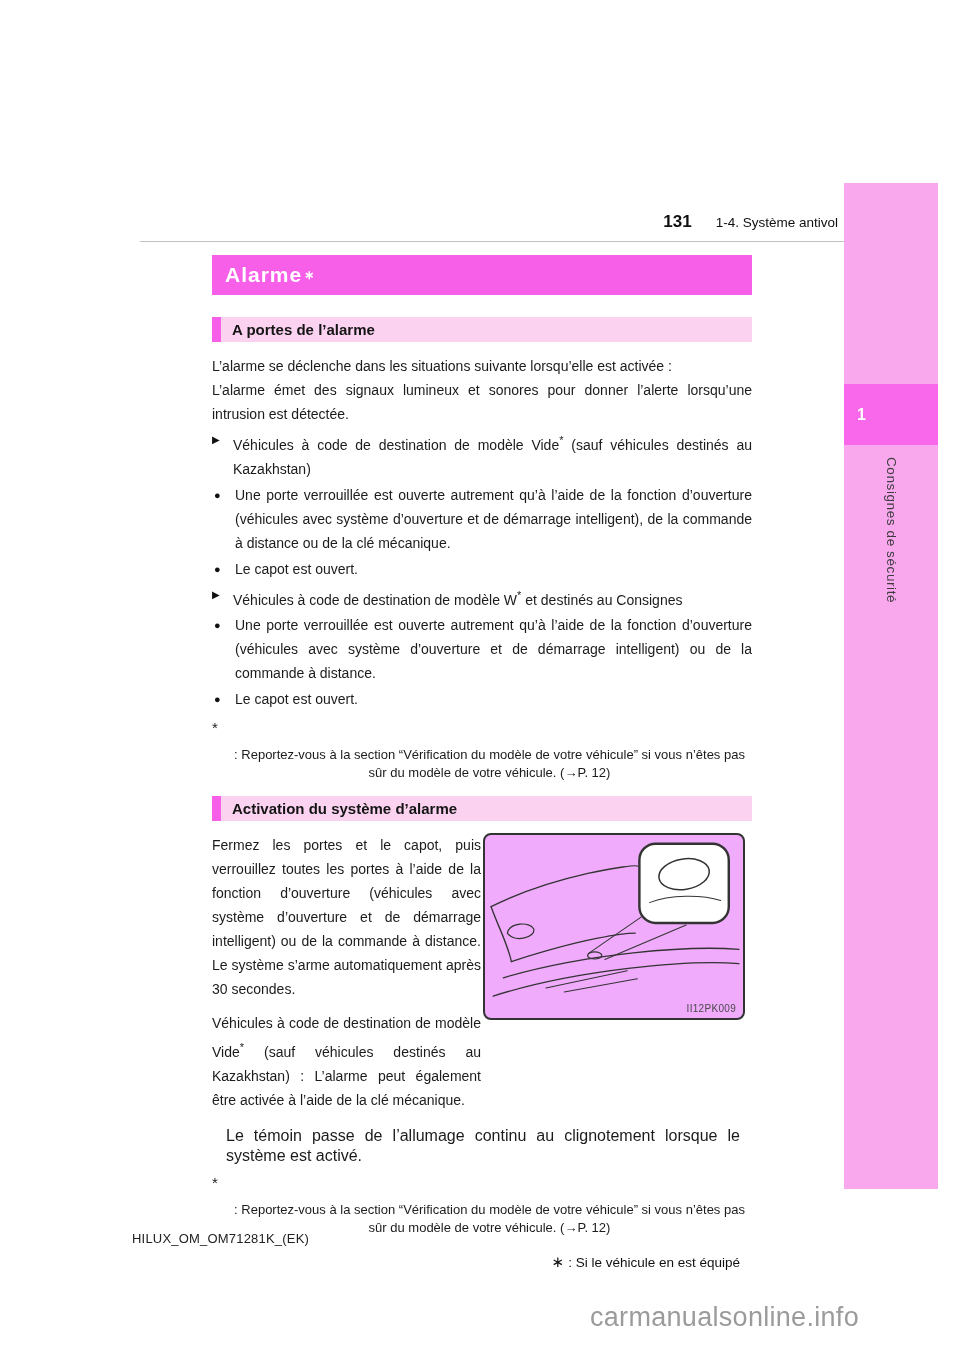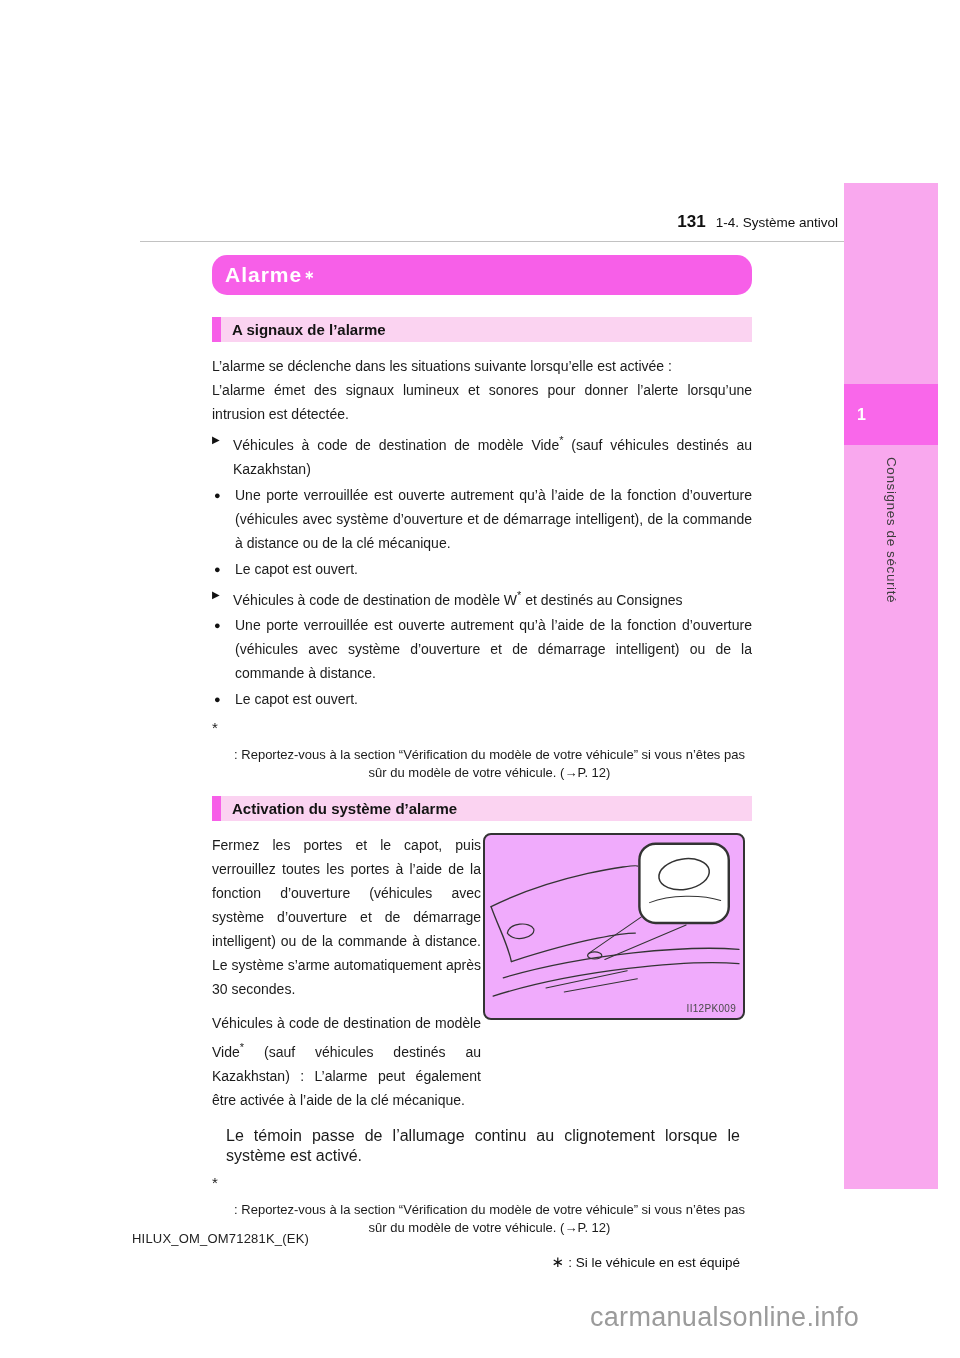--- a/index.html
+++ b/index.html
@@ -1,35 +1,35 @@
 <!DOCTYPE html>
 <html style="--title-bar: #f75fe8; --heading-bg: #fbd3f1; --heading-marker: #f75fe8; --sidebar-bg: #f9a8ee; --sidebar-tab: #f967ea;"><head>
 <meta charset="utf-8">
 <style>
   html,body{margin:0;padding:0;background:#ffffff;}
   .page{
     position:relative;width:960px;height:1358px;background:#ffffff;
     font-family:"Liberation Sans",sans-serif;color:#1b1b1b;overflow:hidden;
   }
   
-  .header{position:absolute;top:212px;left:0;width:838px;display:flex;justify-content:flex-end;align-items:baseline;gap:10px;}
+  .header{position:absolute;top:212px;left:0;width:838px;display:flex;justify-content:flex-end;align-items:baseline;gap:24px;}
   .page-number{font-size:17px;font-weight:bold;color:#101010;}
   .header-section{font-size:13.5px;color:#101010;}
   .header-rule{position:absolute;top:241px;left:140px;width:704px;height:1px;background:#c2c2c2;}
   
   .sidebar{position:absolute;top:183px;left:844px;width:94px;height:1006px;background:var(--sidebar-bg,#f9a8ee);}
   .sidebar-tab{position:absolute;top:201px;left:0;width:94px;height:61px;background:var(--sidebar-tab,#f967ea);display:flex;align-items:center;}
   .tab-number{color:#ffffff;font-weight:bold;font-size:16px;padding-left:13px;}
   .sidebar-label{
     position:absolute;top:274px;left:50%;transform:translateX(-50%);
     writing-mode:vertical-rl;font-size:13.5px;color:#3c3c3c;letter-spacing:.6px;white-space:nowrap;
   }
   
   .content{position:absolute;left:212px;top:255px;width:540px;}
-  .title-bar{height:40px;background:var(--title-bar,#f75fe8);display:flex;align-items:center;padding-left:13px;border-radius:15px;}
+  .title-bar{height:40px;background:var(--title-bar,#f75fe8);display:flex;align-items:center;padding-left:13px;}
   .title-text{color:#ffffff;font-weight:bold;font-size:21px;letter-spacing:1px;}
   .title-sup{color:#ffffff;font-size:12px;font-weight:bold;margin-left:2px;}
   .section-heading{
     margin-top:22px;height:25px;background:var(--heading-bg,#fbd3f1);
     border-left:9px solid var(--heading-marker,#f75fe8);
     display:flex;align-items:center;padding-left:11px;
     font-weight:bold;font-size:15px;color:#141414;
   }
   .section-heading.second{margin-top:14px;}
   .body-block{margin-top:12px;}
@@ -78,21 +78,21 @@
   </div>
 
   <div class="content">
 
     <div class="title-bar">
       <span class="title-text">Alarme</span>
       <sup class="title-sup">∗</sup>
     </div>
 
     <div class="section-heading">
-      <span>A signaux de l’alarme</span>
+      <span>A portes de l’alarme</span>
     </div>
 
     <div class="body-block">
       <p class="body-text nowrap">L’alarme se déclenche dans les situations suivante lorsqu’elle est activée :</p>
       <p class="body-text">L’alarme émet des signaux lumineux et sonores pour donner l’alerte lorsqu’une intrusion est détectée.</p>
     </div>
 
     <div class="vitem">
       <span class="marker tri">▶</span>
       <span class="vtext"><span>Véhicules à code de destination de modèle Vide</span><sup class="supstar">*</sup><span> (sauf véhicules destinés au Kazakhstan)</span></span>

